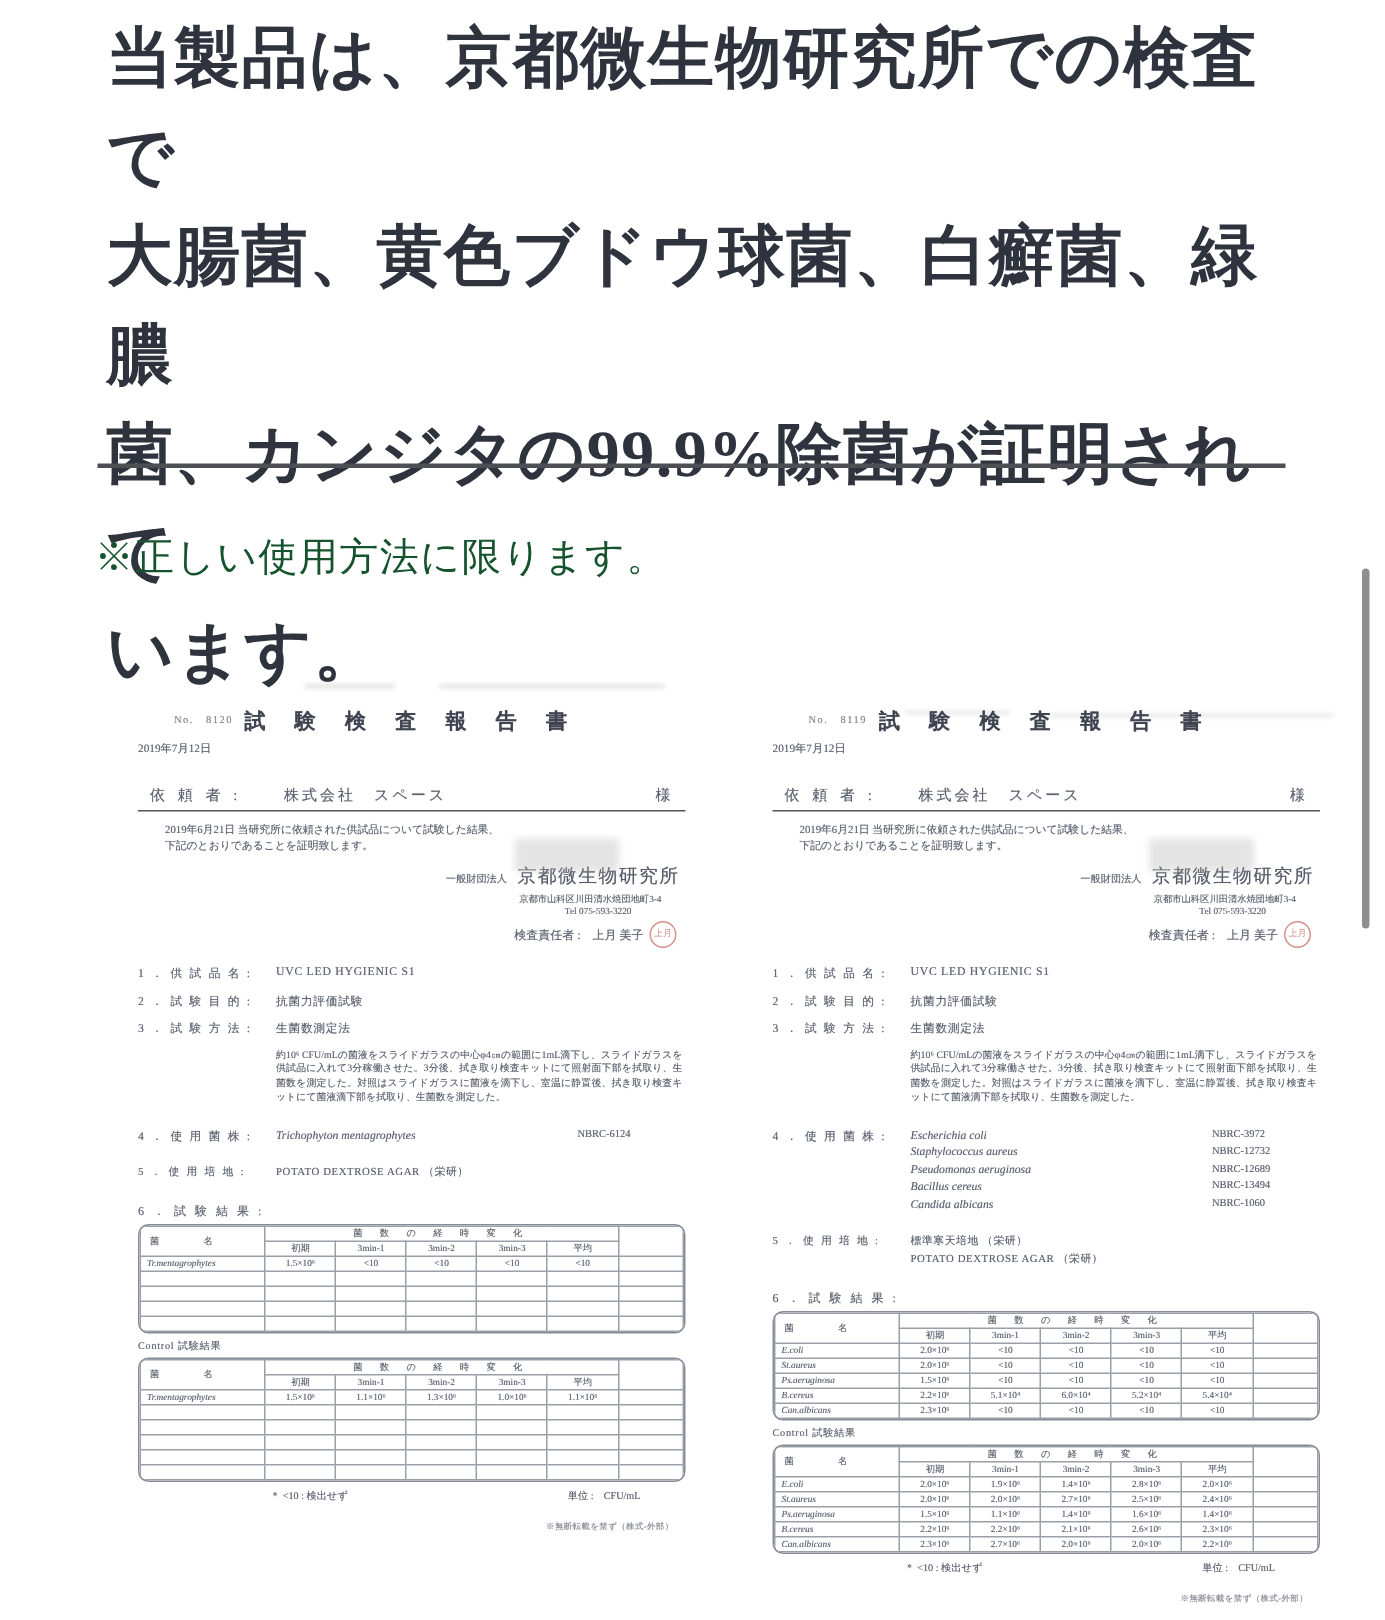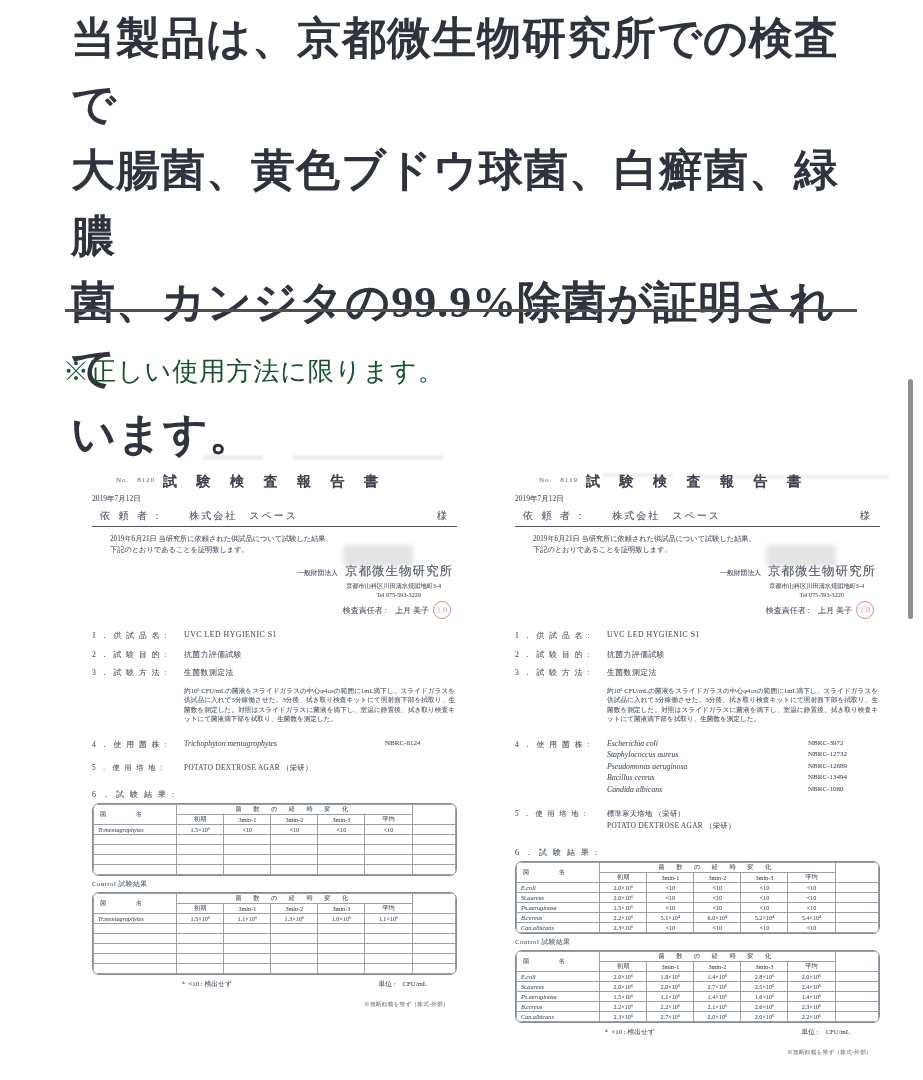--- a/index.html
+++ b/index.html
@@ -40,21 +40,21 @@
   .artifact{position:absolute;background:#d7d7d7;filter:blur(1.5px);opacity:.7;}
   .a-l1{top:8px;right:40px;width:150px;height:3px;}
   .a-l2{top:8px;right:220px;width:60px;height:3px;}
   .a-r1{top:28px;left:218px;width:188px;height:2px;}
   .a-r2{top:26px;left:120px;width:70px;height:2px;}
   .doc-head{position:relative;text-align:center;height:20px;}
   .doc-no{position:absolute;left:24px;top:3px;font-size:7px;letter-spacing:1px;color:#878d98;}
   .doc-title{font-size:14px;font-weight:600;letter-spacing:8px;color:#3f4450;}
   .doc-date{font-size:7.5px;margin:2px 24px 0 0;}
   .client-row{
-    display:flex;align-items:baseline;margin-top:5px;padding:0 6px 3px 8px;
+    display:flex;align-items:baseline;margin-top:19px;padding:0 6px 3px 8px;
     border-bottom:1.6px solid #51555e;font-size:10px;
   }
   .client-label{letter-spacing:3px;}
   .client-name{margin-left:28px;letter-spacing:2px;flex:1;}
   .client-suffix{margin-right:4px;}
   .intro{font-size:7.2px;line-height:10.5px;margin:7px 0 0 18px;white-space:pre-line;}
   .org-block{text-align:right;margin-top:6px;padding-right:4px;position:relative;}
   .smudge{position:absolute;right:44px;top:-16px;width:70px;height:22px;background:#b9b9b9;opacity:.38;filter:blur(2.5px);}
   .org-prefix{font-size:6.8px;margin-right:3px;}
   .org-name{font-size:12.5px;letter-spacing:1px;color:#555b66;margin-top:24px;}

